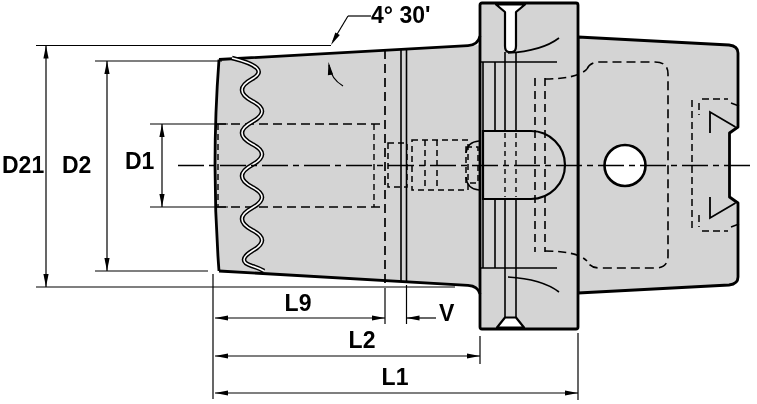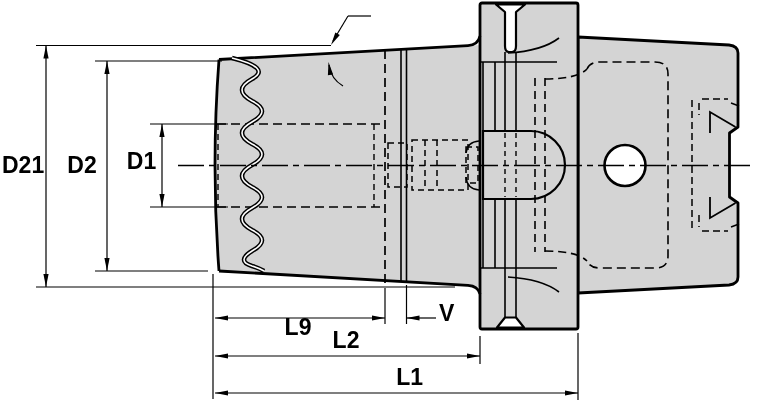--- a/index.html
+++ b/index.html
@@ -1,21 +1,21 @@
 <!DOCTYPE html>
 <html style="--body-fill: #d4d4d4; --line: #000000; --background: #ffffff;"><head>
 <meta charset="utf-8">
 <style>
   html,body{margin:0;padding:0;background:var(--background,#fff);}
   .stage{position:relative;width:757px;height:404px;background:var(--background,#fff);
          font-family:"Liberation Sans",sans-serif;overflow:hidden;}
   .stage svg{position:absolute;left:0;top:0;}
   .dim-label{position:absolute;font-weight:bold;font-size:23px;line-height:26px;
              color:var(--line,#000);white-space:nowrap;}
-  .ta-r{text-align:center;} .ta-c{text-align:center;}
+  .ta-r{text-align:left;} .ta-c{text-align:center;}
 </style>
 </head>
 <body>
 
 <div class="stage">
 
 <svg width="757" height="404" viewBox="0 0 757 404">
 
   <g>
 
@@ -156,17 +156,18 @@
     <polygon points="215,393 228,390.4 228,395.6"></polygon>
     <polygon points="578,393 565,390.4 565,395.6"></polygon>
     <polygon points="331,45 339.8,35.1 335.3,32.5"></polygon>
     <polygon points="328.5,62 327.9,75.3 333.1,74.5"></polygon>
   </g>
 </svg>
 
 <div class="dim-label ta-r" style="left:2px;top:152px;width:42px;">D21</div>
 <div class="dim-label ta-r" style="left:62px;top:152px;width:40px;">D2</div>
 <div class="dim-label ta-r" style="left:125px;top:148px;width:33px;">D1</div>
-<div class="dim-label ta-c" style="left:270px;top:290px;width:56px;margin-top:24px;">L9</div>
-<div class="dim-label ta-c" style="left:318px;top:327px;width:56px;">L2</div>
-<div class="dim-label ta-c" style="left:367px;top:364px;width:56px;text-align:right;">L1</div>
+<div class="dim-label ta-c" style="left:270px;top:290px;width:56px;">L9</div>
+<div class="dim-label ta-c" style="left:334px;top:327px;width:56px;">L2</div>
+<div class="dim-label ta-c" style="left:367px;top:364px;width:56px;">L1</div>
 <div class="dim-label" style="left:439px;top:300px;">V</div>
+<div class="dim-label" style="left:371px;top:2px;">4° 30'</div>
 
 </div>
 </body></html>

